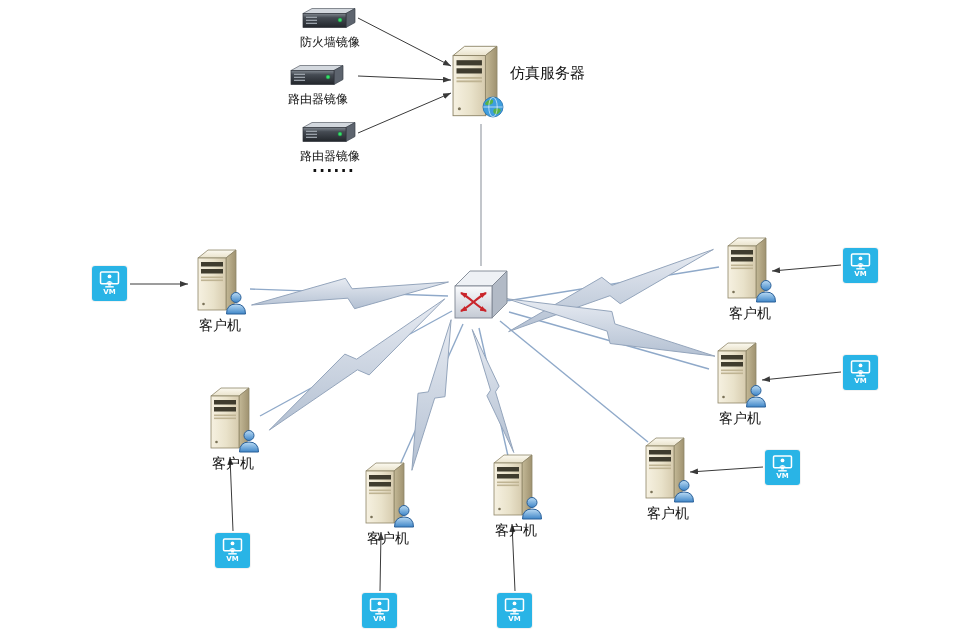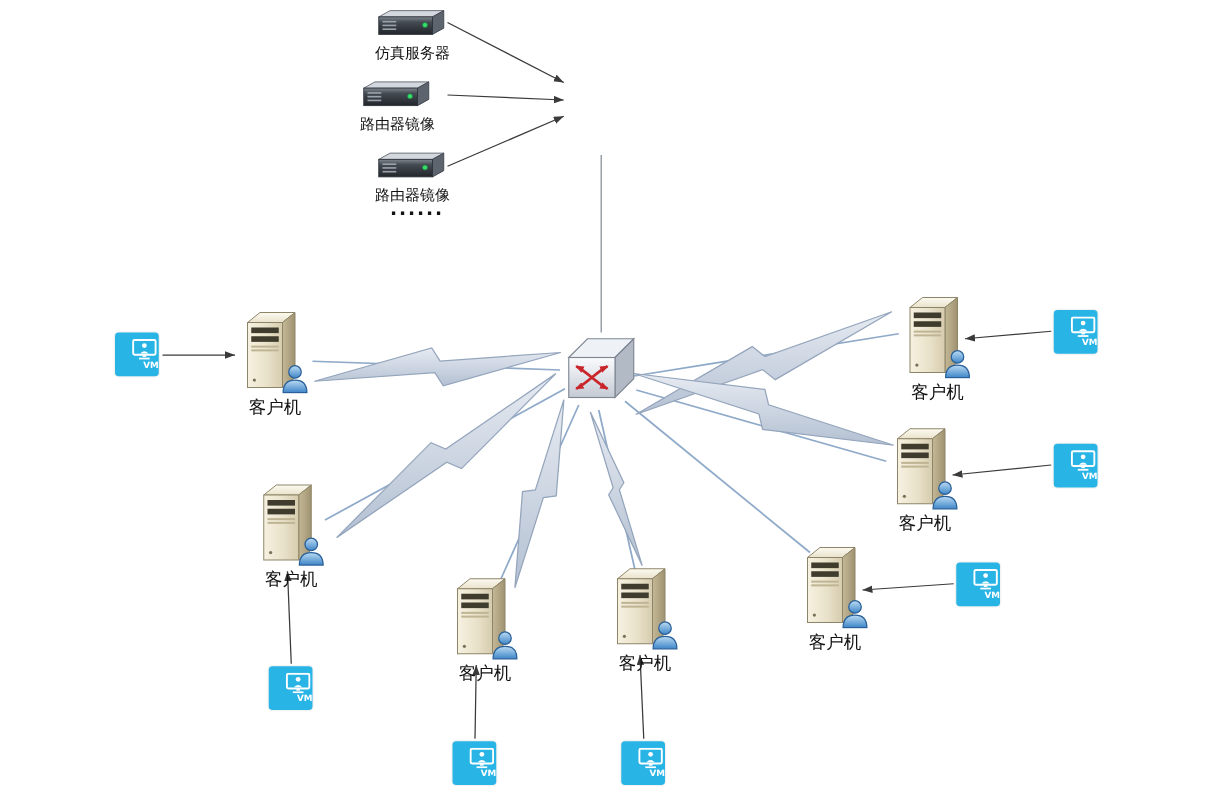--- a/index.html
+++ b/index.html
@@ -17,21 +17,21 @@
   .tower-lg{display:block;width:54px;height:74px}
   .globe-svg{position:absolute;left:34px;top:52px;width:22px;height:22px}
   .server-label{position:absolute;left:62px;top:20px;font-size:15px;white-space:nowrap}
   .switch-svg{display:block;width:62px;height:62px}
   .client{width:80px}
   .client-icon{position:relative;width:56px;height:66px}
   .tower-sm{position:absolute;left:2px;top:0;width:46px;height:64px}
   .person-svg{position:absolute;right:1px;bottom:-1px;width:22px;height:24px}
   .client-label{font-size:14px;margin-top:3px;white-space:nowrap}
   .vm{position:absolute;width:35px;height:35px;border-radius:3px;background:#29b4e6;
-      display:flex;flex-direction:column;align-items:flex-end;justify-content:center;gap:1px;
+      display:flex;flex-direction:column;align-items:center;justify-content:center;gap:1px;
       box-shadow:0 0 0 1px rgba(0,0,0,0.05)}
   .vm-glyph{display:block;width:23px;height:17px}
   .vm-label{color:#fff;font-size:7px;font-weight:700;line-height:1}
   .defs{position:absolute;width:0;height:0;overflow:hidden}
 </style>
 </head>
 <body>
 
 <div id="canvas">
 
@@ -152,36 +152,47 @@
       <path d="M8.5,12.5 Q12,8.5 15.5,12.5 Z" fill="#fff"></path>
       <rect x="10.5" y="13.8" width="3" height="1.6" fill="#fff"></rect>
       <rect x="7.5" y="16" width="9" height="1.5" fill="#fff"></rect>
     </symbol>
   </svg>
 
   <div class="node mirror" style="left:300px;top:6px">
     <svg class="rack-svg">
         <use href="#icon-rack"></use>
       </svg>
-    <div class="mirror-label">仿真服务器</div>
+    <div class="mirror-label">防火墙镜像</div>
   </div>
   <div class="node mirror" style="left:288px;top:63px">
     <svg class="rack-svg">
         <use href="#icon-rack"></use>
       </svg>
     <div class="mirror-label">路由器镜像</div>
   </div>
   <div class="node mirror" style="left:300px;top:120px">
     <svg class="rack-svg">
         <use href="#icon-rack"></use>
       </svg>
     <div class="mirror-label">路由器镜像</div>
   </div>
   <div class="ellipsis" style="left:312px;top:158px">......</div>
 
+  <div class="node server" style="left:448px;top:44px">
+    <div class="server-icon">
+      <svg class="tower-lg">
+          <use href="#icon-tower"></use>
+        </svg>
+      <svg class="globe-svg">
+          <use href="#icon-globe"></use>
+        </svg>
+    </div>
+    <div class="server-label">仿真服务器</div>
+  </div>
 
   <div class="node switch" style="left:450px;top:266px">
     <svg class="switch-svg">
         <use href="#icon-switch"></use>
       </svg>
   </div>
 
   <div class="node client" style="left:180px;top:248px">
     <div class="client-icon">
       <svg class="tower-sm">

